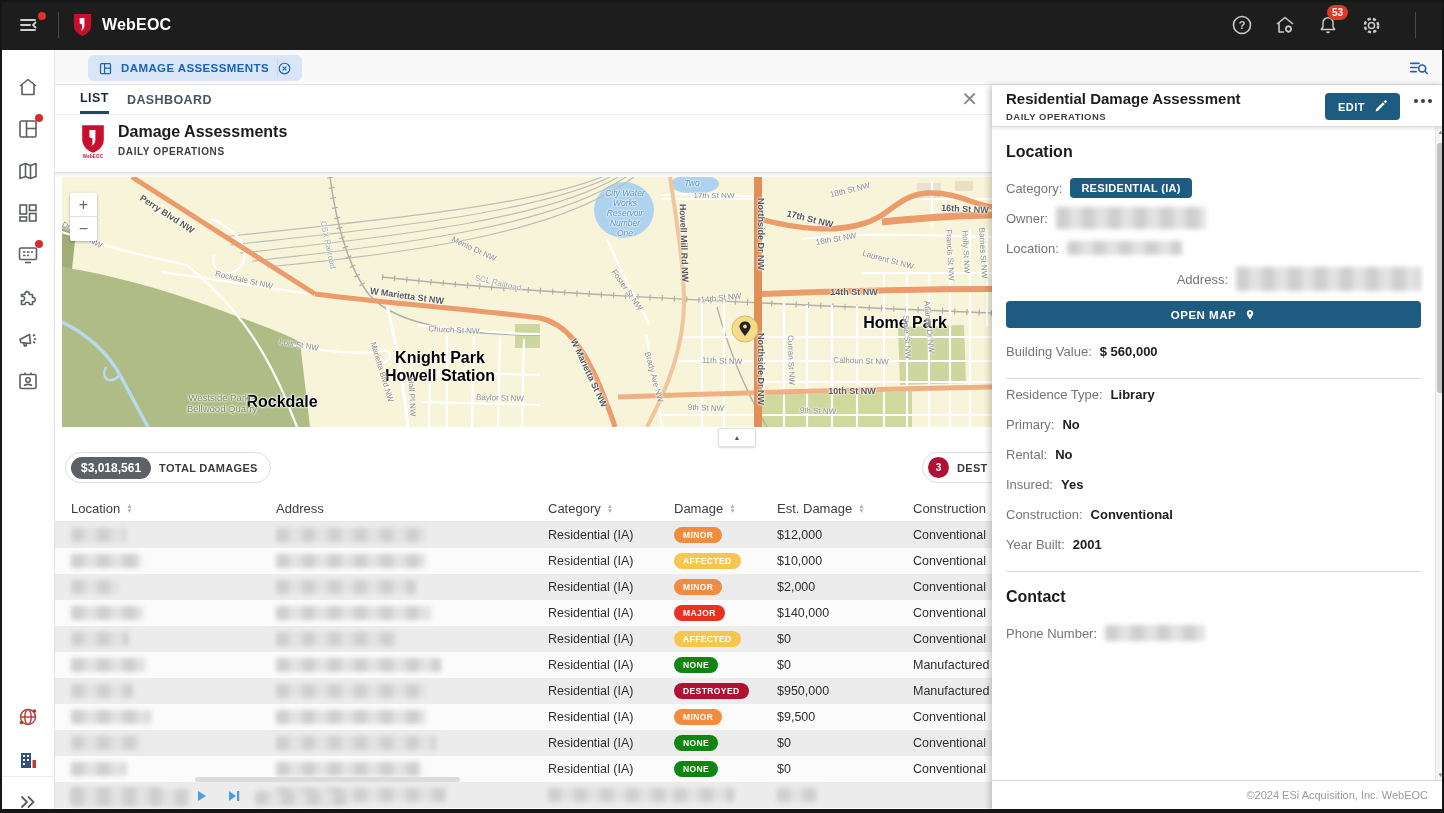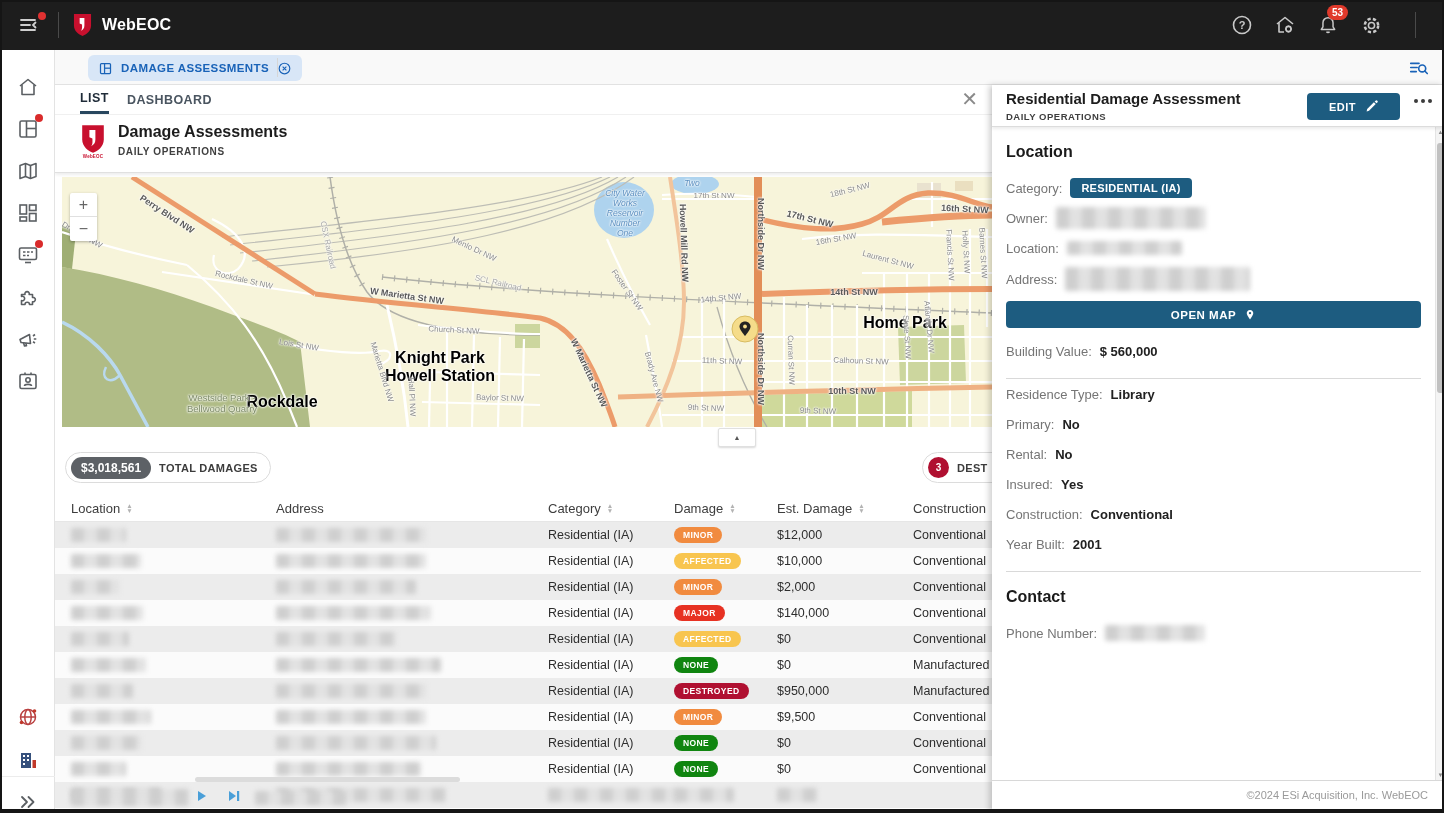--- a/index.html
+++ b/index.html
@@ -94,21 +94,21 @@
   .hscroll { position:absolute; left:140px; bottom:31px; width:265px; height:5px; background:#dcdcdc; border-radius:3px; z-index:6; cursor:pointer; }
   .pager { position:absolute; left:0; bottom:0; width:937px; height:30px; z-index:6; }
   .pg-next, .pg-last { position:absolute; top:6px; cursor:pointer; }
   .pg-next { left:140px; } .pg-last { left:172px; }
 
   
   .panel { position:absolute; left:992px; top:85px; width:452px; height:728px; background:#fff; box-shadow:-3px 0 6px rgba(0,0,0,.18); z-index:15; }
   .panel-head { position:absolute; left:0; top:0; width:100%; height:42px; background:#fff; border-bottom:1px solid #dcdcdc; box-shadow:0 2px 3px rgba(0,0,0,.08); z-index:3; }
   .ph-title { position:absolute; left:14px; top:5px; font-size:15px; font-weight:bold; color:#1d1d1d; }
   .ph-sub { position:absolute; left:14px; top:26px; font-size:9.5px; font-weight:bold; color:#3f3f3f; letter-spacing:.5px; }
-  .edit-btn { position:absolute; right:44px; top:8px; height:27px; background:#1d5c80; border:none; border-radius:4px; color:#fff; font-size:11px; font-weight:bold; letter-spacing:.5px; display:flex; align-items:center; gap:9px; padding:0 22px; cursor:pointer; font-family:inherit; }
+  .edit-btn { position:absolute; right:44px; top:8px; height:27px; background:#1d5c80; border:none; border-radius:4px; color:#fff; font-size:11px; font-weight:bold; letter-spacing:.5px; display:flex; align-items:center; gap:9px; padding:0 13px; cursor:pointer; font-family:inherit; }
   .more-btn { position:absolute; right:12px; top:14px; display:flex; gap:3px; cursor:pointer; }
   .more-btn i { width:4px; height:4px; border-radius:50%; background:#3c3c3c; }
   .panel-body { position:absolute; left:0; top:42px; right:9px; bottom:33px; overflow:hidden; padding:0 14px; }
   .psec-title { font-size:16px; font-weight:bold; color:#1a1a1a; margin:16px 0 12px; }
   .pfield { display:flex; align-items:center; min-height:30px; font-size:13px; }
   .plabel { color:#757575; margin-right:8px; white-space:nowrap; }
   .pvalue { color:#212121; font-weight:bold; }
   .pbadge { background:#1d5c80; color:#fff; font-size:11px; font-weight:bold; letter-spacing:.3px; padding:4px 11px; border-radius:4px; }
   .pbtn { width:100%; height:27px; background:#1d5c80; border:none; border-radius:4px; color:#fff; font-size:11.5px; font-weight:bold; letter-spacing:.5px; display:flex; align-items:center; justify-content:center; gap:8px; margin:6px 0 8px; cursor:pointer; font-family:inherit; }
   .psec-hr { border:none; border-top:1px solid #d9d9d9; margin:12px 0 0; }
@@ -665,21 +665,21 @@
           <span class="pbadge">RESIDENTIAL (IA)</span>
         </div>
         <div class="pfield" style="min-height: 30px;">
           <span class="plabel">Owner:</span>
           <span class="redact" style="width: 150px; height: 22px;"></span>
         </div>
         <div class="pfield" style="min-height: 30px;">
           <span class="plabel">Location:</span>
           <span class="redact" style="width: 115px; height: 14px;"></span>
         </div>
-        <div class="pfield" style="min-height: 32px;">
+        <div class="pfield" style="min-height: 32px; justify-content: flex-end;">
           <span class="plabel">Address:</span>
           <span class="redact" style="width: 185px; height: 24px;"></span>
         </div>
         <button class="pbtn">
           <span>OPEN MAP</span>
           <svg width="12" height="14" viewBox="0 0 24 24" style="display:block">
             <path d="M12 2 C8 2 5.5 4.8 5.5 8.2 C5.5 12.5 12 21 12 21 C12 21 18.5 12.5 18.5 8.2 C18.5 4.8 16 2 12 2 Z" fill="#fff"></path>
             <circle cx="12" cy="8.2" r="2.4" fill="#1d5c80"></circle>
           </svg>
         </button>

